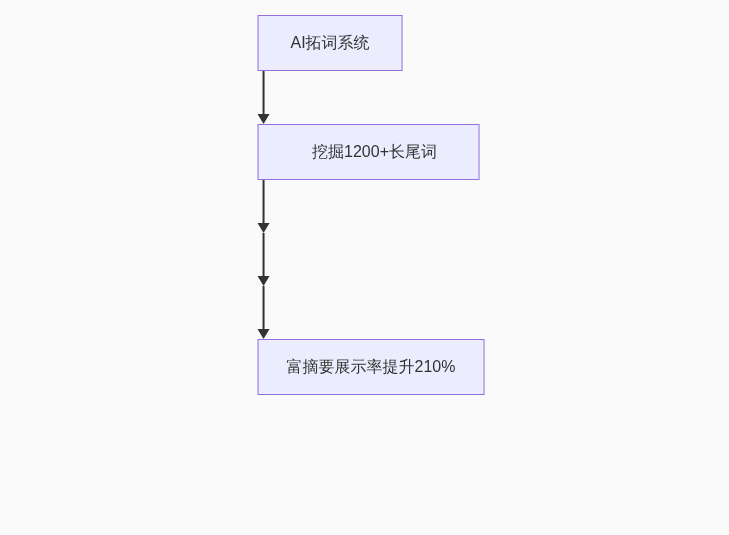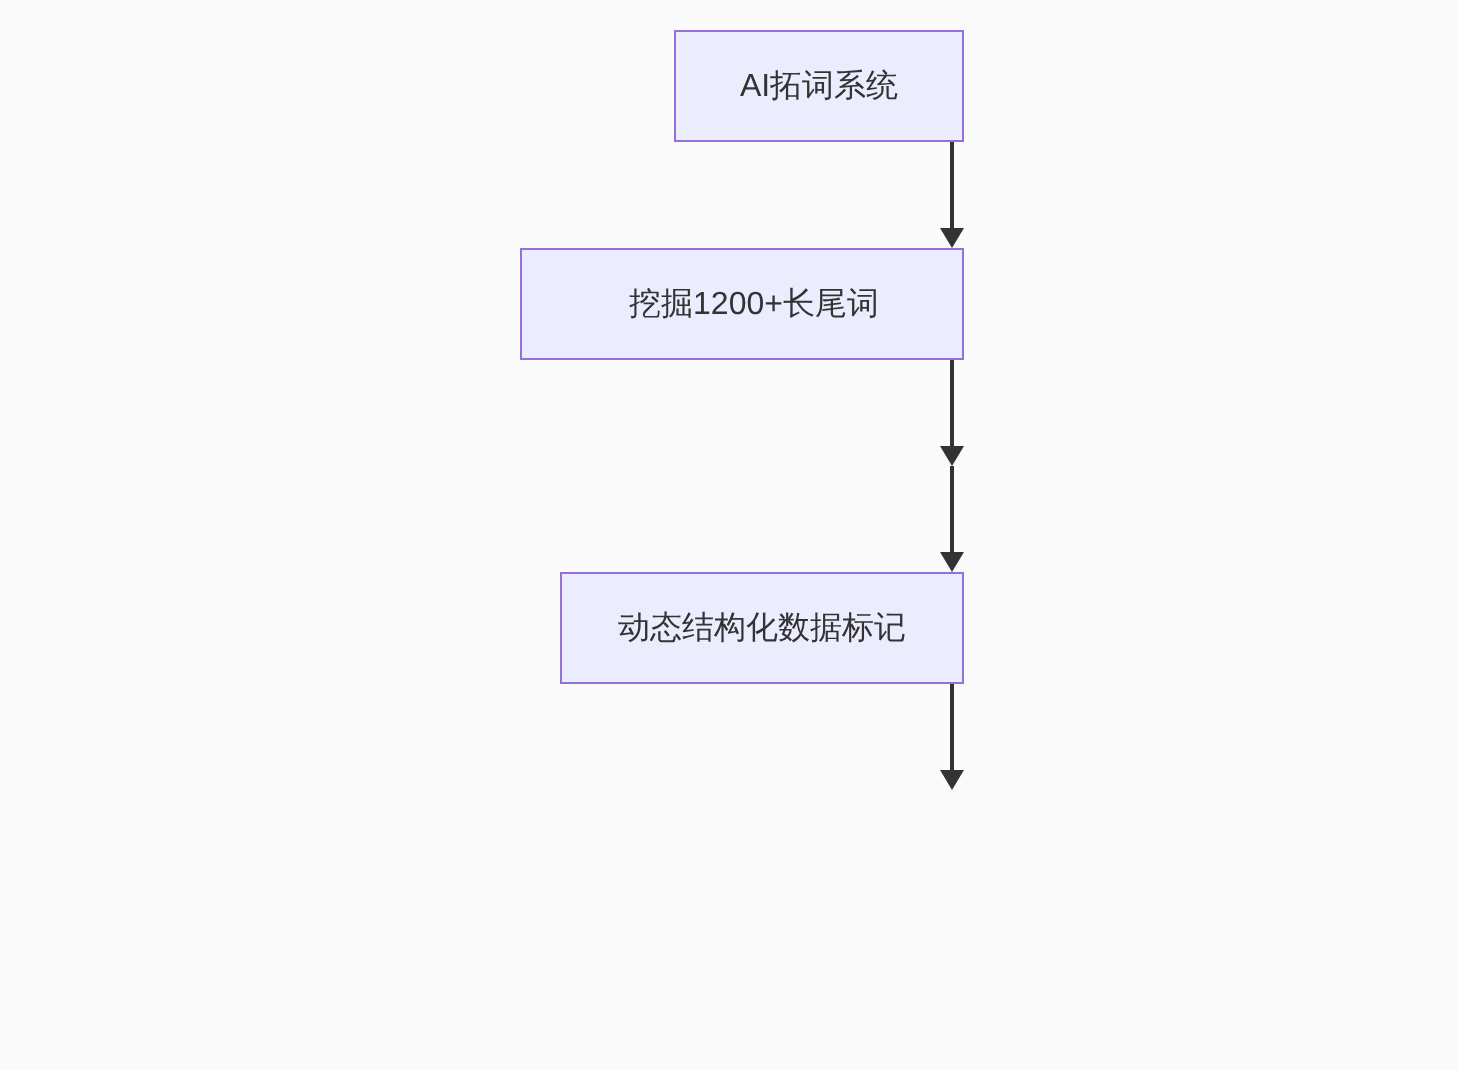--- a/index.html
+++ b/index.html
@@ -19,21 +19,21 @@
     height: 535px;
     background: #fafafa;
   }
   .flow {
     position: absolute;
     left: 371px;
     top: 15px;
     transform: translateX(-50%);
     display: flex;
     flex-direction: column;
-    align-items: flex-end;
+    align-items: flex-start;
   }
   .node {
     box-sizing: border-box;
     height: 56px;
     padding: 0 28px;
     background: #ECECFF;
     border: 1px solid #9370DB;
     display: flex;
     align-items: center;
     justify-content: center;
@@ -90,24 +90,24 @@
       <div class="line"></div>
       <div class="head"></div>
     </div>
 
 
     <div class="arrow">
       <div class="line"></div>
       <div class="head"></div>
     </div>
 
-    <div class="node">
-      <span>动态结构化数据标记</span>
-    </div>
 
     <div class="arrow">
       <div class="line"></div>
       <div class="head"></div>
     </div>
 
+    <div class="node">
+      <span>富摘要展示率提升210%</span>
+    </div>
 
   </div>
 </div>
 
 </body></html>

